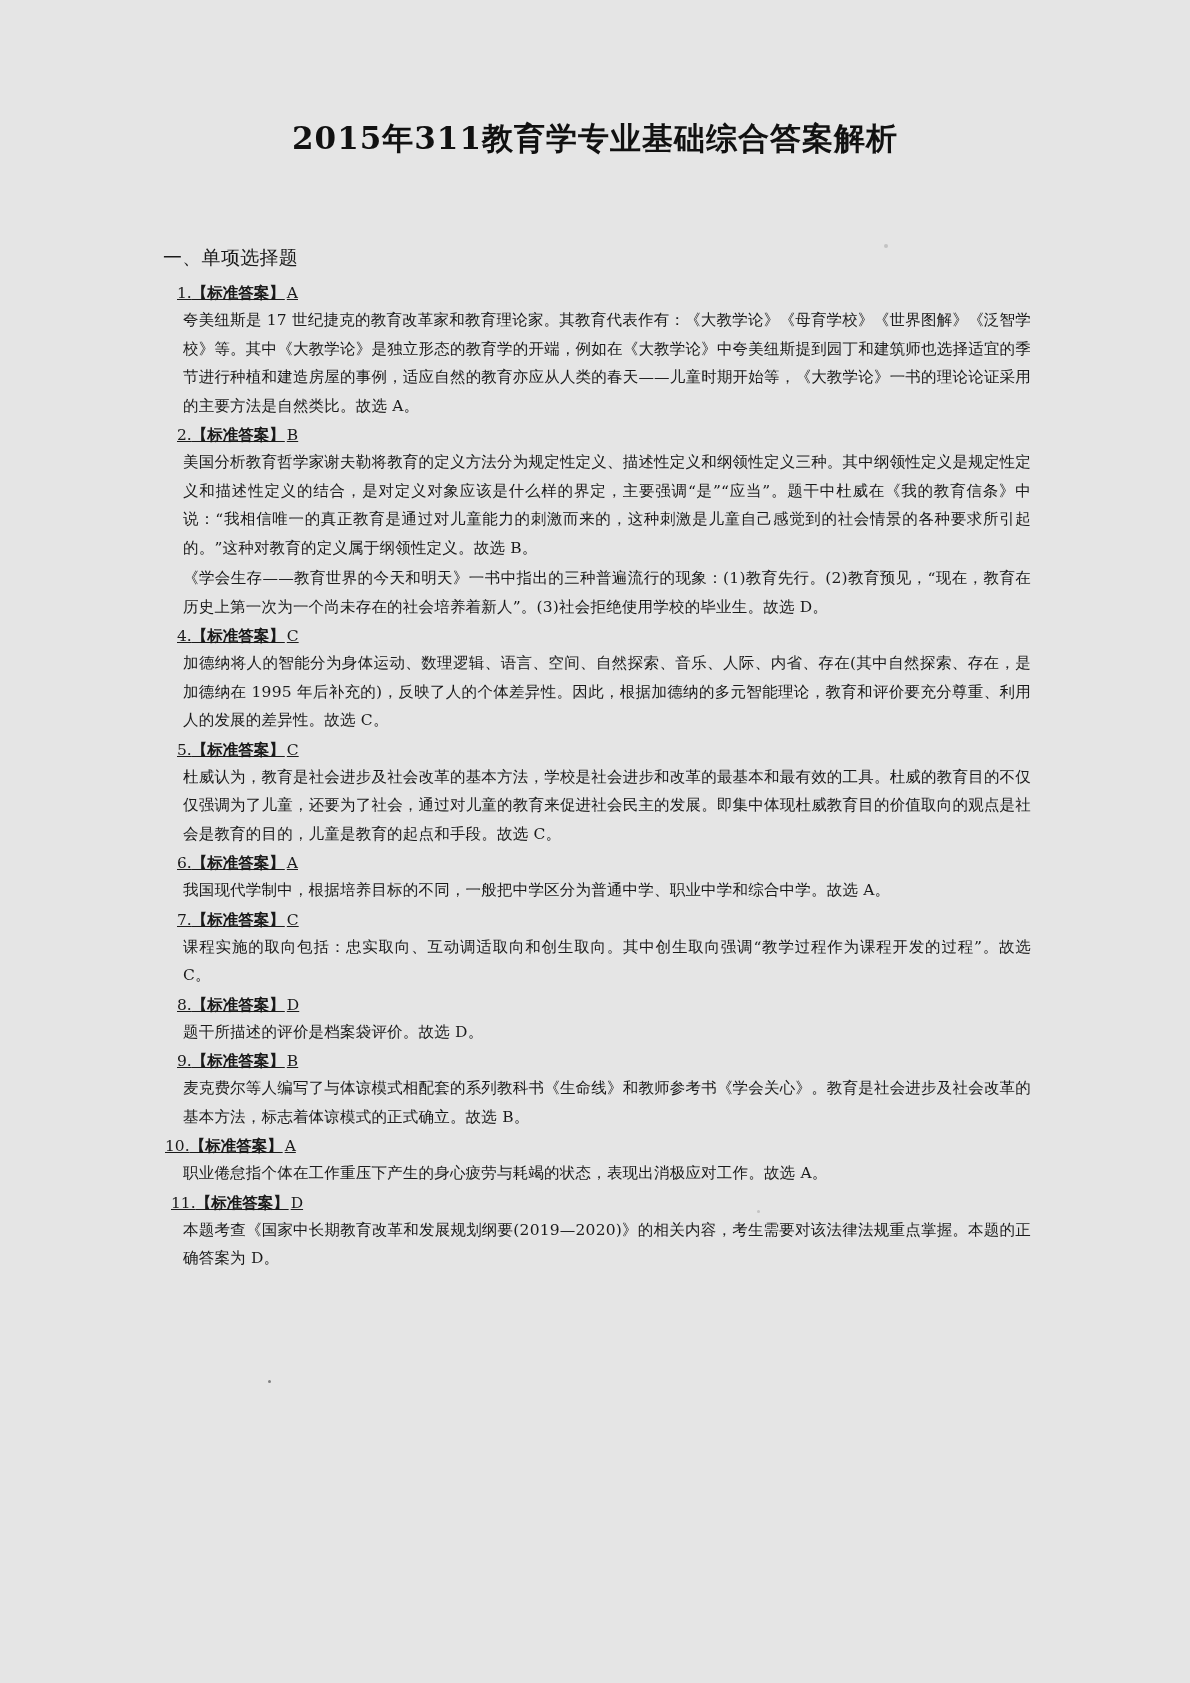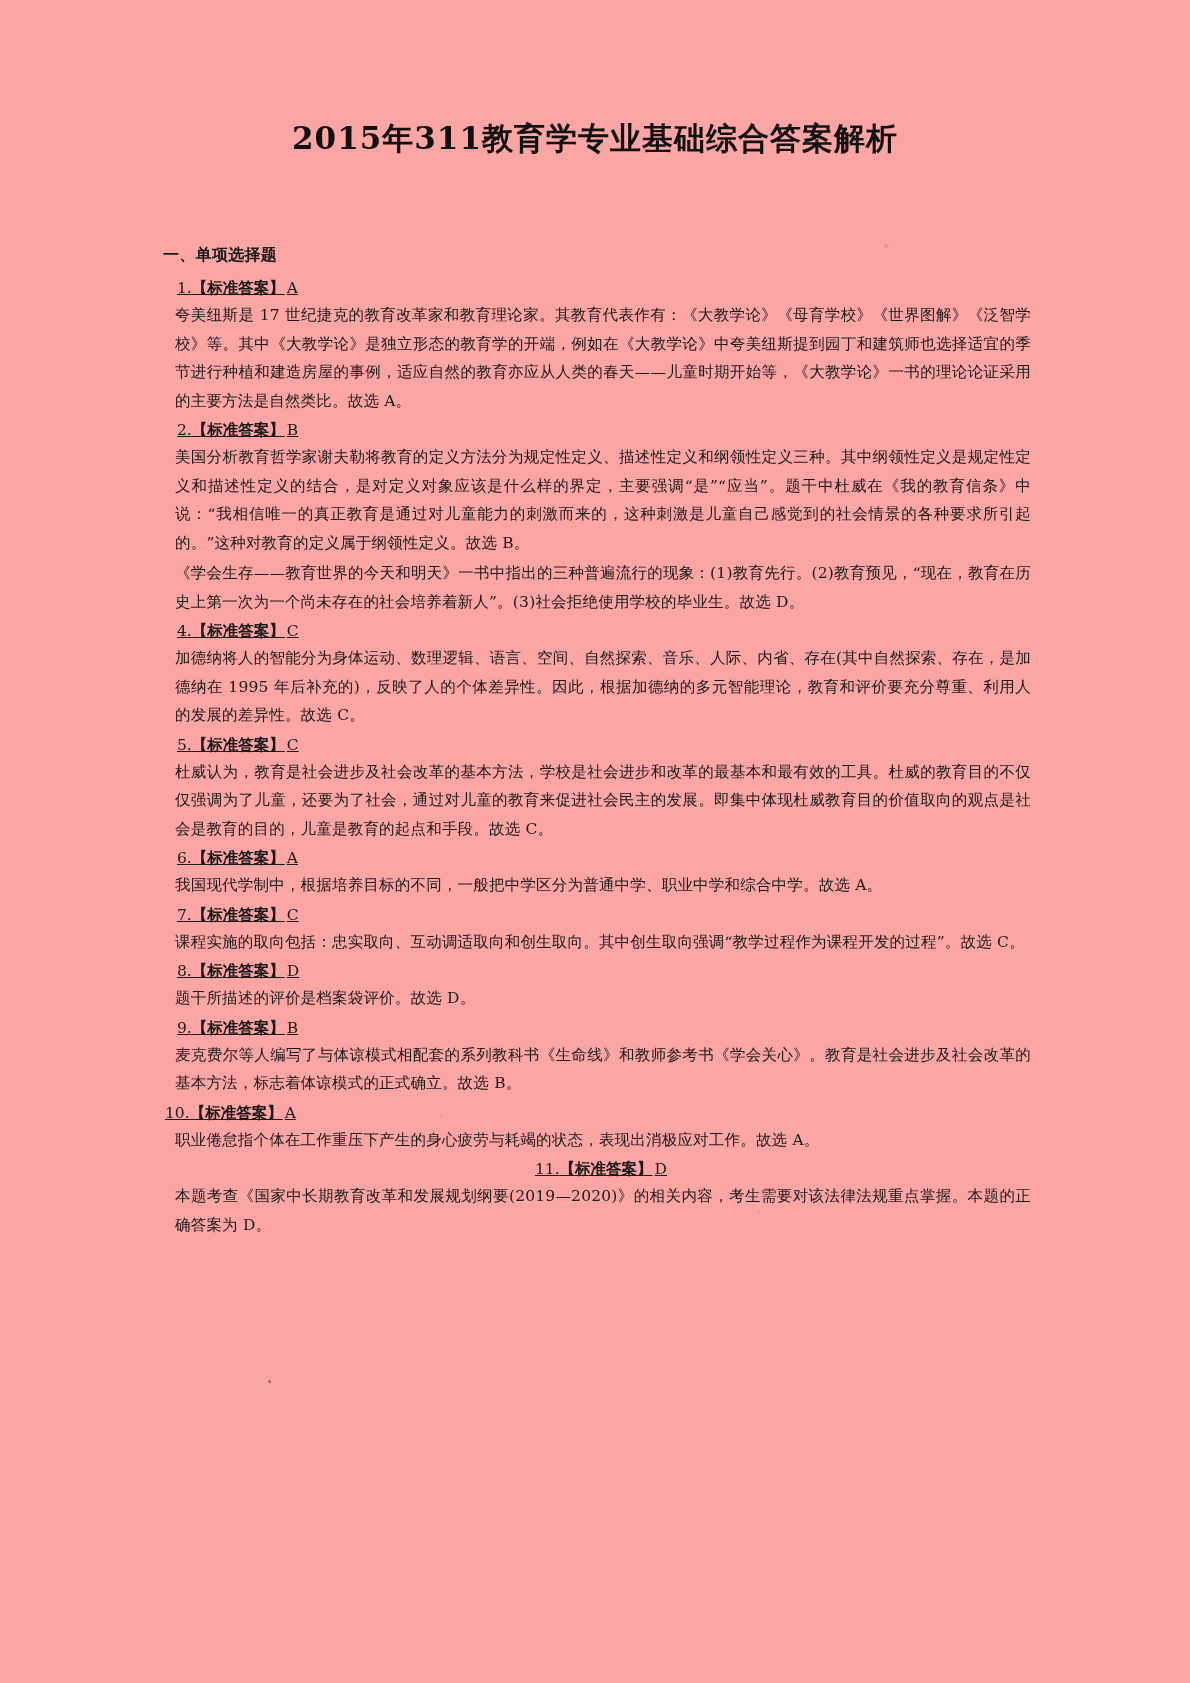--- a/index.html
+++ b/index.html
@@ -11,21 +11,21 @@
     width: 1190px;
     height: 1683px;
     font-family: "DejaVu Serif", "Liberation Serif", serif;
     color: #1a1a1a;
     position: relative;
     overflow: hidden;
   }
   .page {
     position: absolute;
     inset: 0;
-    background: #fca5a5;
+    background: #e5e5e5;
   }
   
   .speck {
     position: absolute;
     background: #9a9a9a;
     border-radius: 50%;
     opacity: .45;
   }
   .doc-title {
     position: absolute;
@@ -39,22 +39,22 @@
     letter-spacing: 1px;
     color: #111;
   }
   .content {
     position: absolute;
     top: 245px;
     left: 163px;
     width: 868px;
   }
   .section-heading {
-    font-size: 16px;
-    font-weight: bold;
+    font-size: 19px;
+    font-weight: normal;
     margin-bottom: 9px;
     letter-spacing: .3px;
   }
   .item {
     margin-bottom: 2px;
   }
   .item-head {
     font-size: 15.5px;
     line-height: 26px;
     margin-left: 14px;
@@ -67,21 +67,21 @@
   .item-head .tag {
     font-weight: bold;
   }
   .item-head .ans {
     font-weight: normal;
     padding-left: 2px;
   }
   .item-body {
     font-size: 15.5px;
     line-height: 28.5px;
-    margin-left: 12px;
+    margin-left: 20px;
     text-align: justify;
     text-justify: inter-ideograph;
     letter-spacing: .2px;
   }
   .footer-dot {
     position: absolute;
     left: 268px;
     top: 1380px;
     width: 3px;
     height: 3px;
@@ -166,21 +166,21 @@
     </div>
 
     <div class="item">
       <div class="item-head" style="margin-left:2px;">
         <span class="num">10.</span><span class="tag">【标准答案】</span><span class="ans">A</span>
       </div>
       <div class="item-body">职业倦怠指个体在工作重压下产生的身心疲劳与耗竭的状态，表现出消极应对工作。故选 A。</div>
     </div>
 
     <div class="item">
-      <div class="item-head" style="margin-left:8px;text-align:center;">
+      <div class="item-head" style="margin-left:8px;">
         <span class="num">11.</span><span class="tag">【标准答案】</span><span class="ans">D</span>
       </div>
       <div class="item-body">本题考查《国家中长期教育改革和发展规划纲要(2019—2020)》的相关内容，考生需要对该法律法规重点掌握。本题的正确答案为 D。</div>
     </div>
 
 
   </div>
 
   <div class="footer-dot"></div>
 </div>

